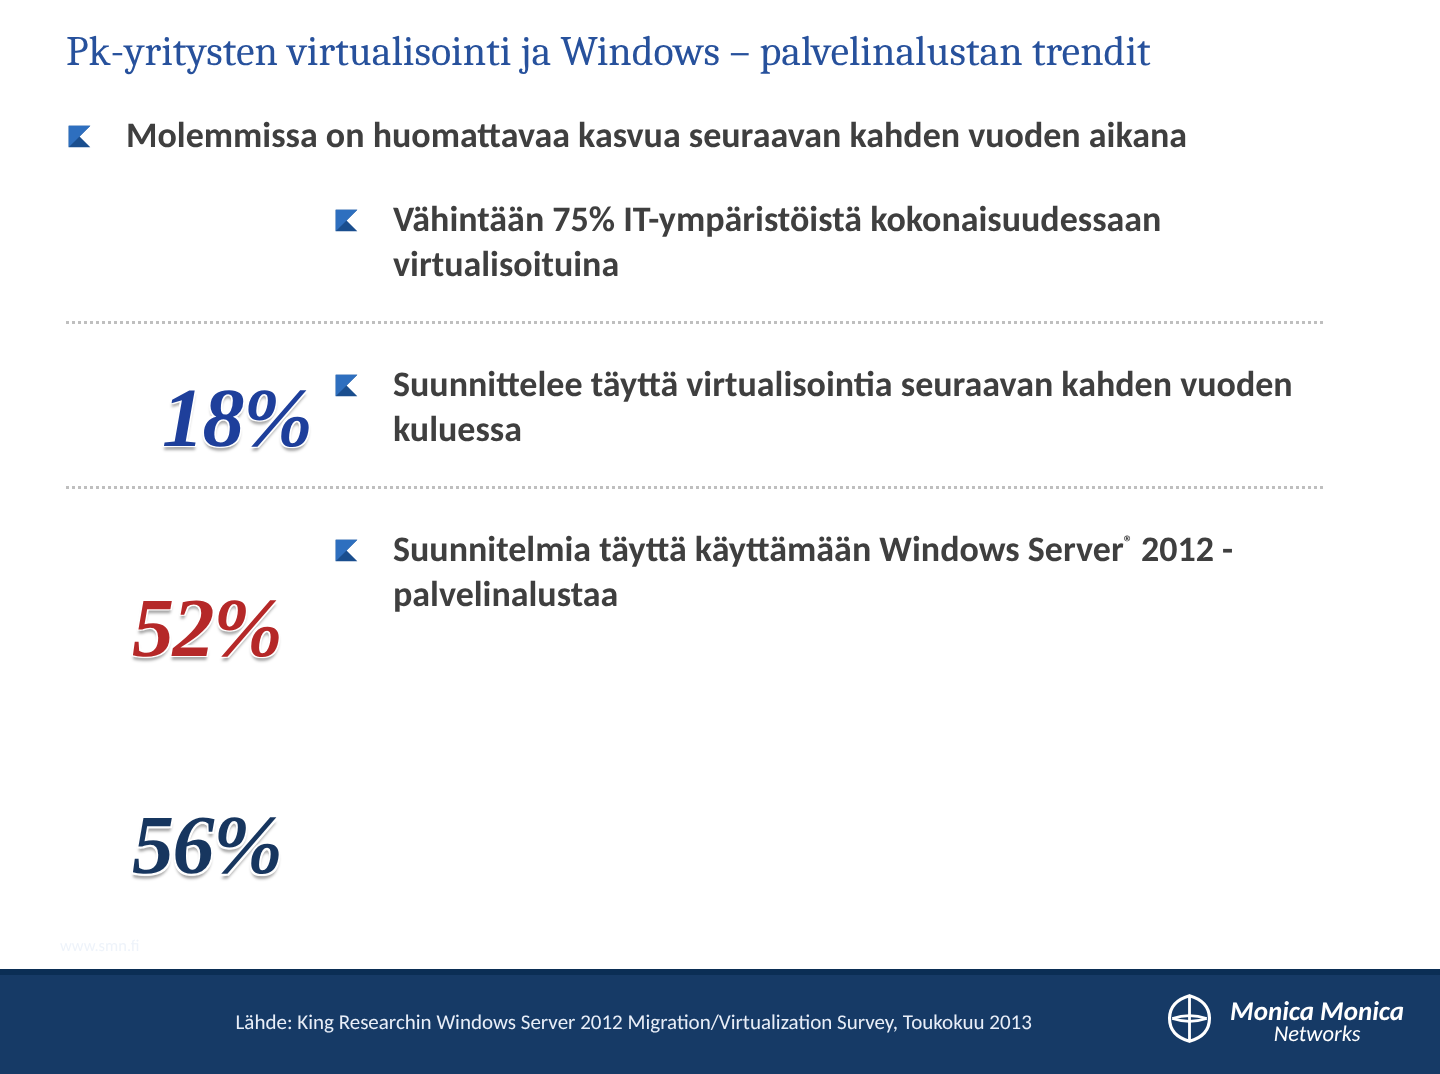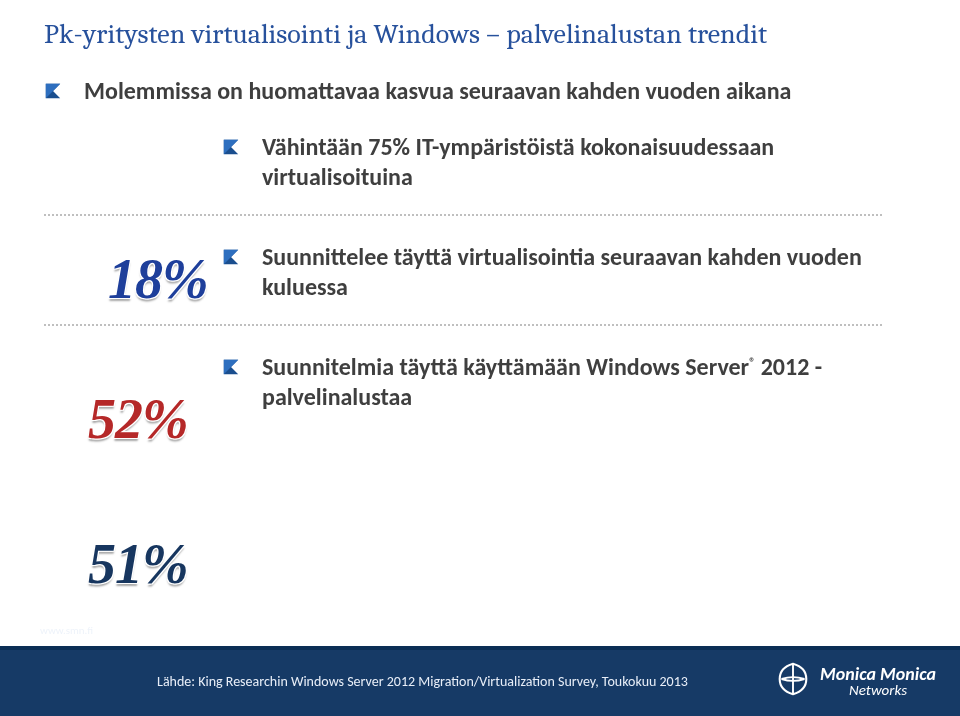--- a/index.html
+++ b/index.html
@@ -156,21 +156,21 @@
         <svg viewBox="0 0 20 20">
             <polygon points="2,2 18,2 10,10 18,18 2,18 2,2" fill="#1a4e8e"></polygon>
             <polygon points="2,2 18,2 2,18" fill="#2e6fbf"></polygon>
           </svg>
       </span>
       <div class="bullet-text">Suunnittelee täyttä virtualisointia seuraavan kahden vuoden kuluessa</div>
     </div>
 
     <hr class="divider">
 
-    <div class="stat s3">51%</div>
+    <div class="stat s3">56%</div>
     <div class="bullet-row sub" style="margin-top:26px">
       <span class="bullet-icon">
         <svg viewBox="0 0 20 20">
             <polygon points="2,2 18,2 10,10 18,18 2,18 2,2" fill="#1a4e8e"></polygon>
             <polygon points="2,2 18,2 2,18" fill="#2e6fbf"></polygon>
           </svg>
       </span>
       <div class="bullet-text">
         <span>Suunnitelmia täyttä käyttämään Windows Server</span><span class="reg">®</span><span> 2012 -palvelinalustaa</span>
       </div>

